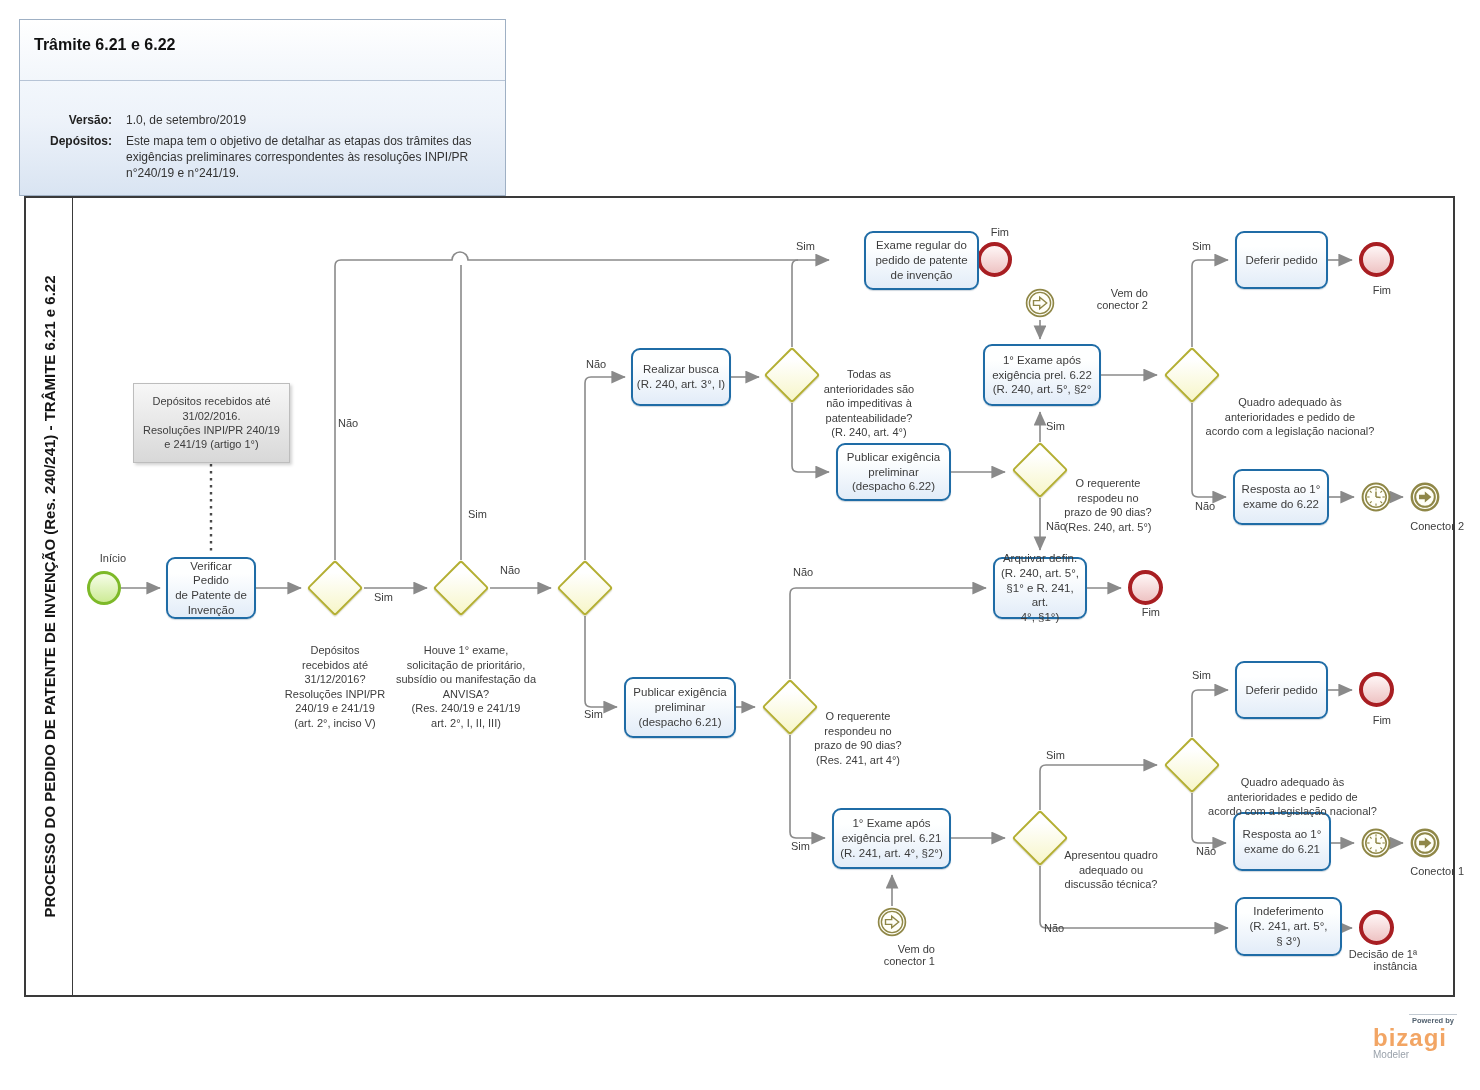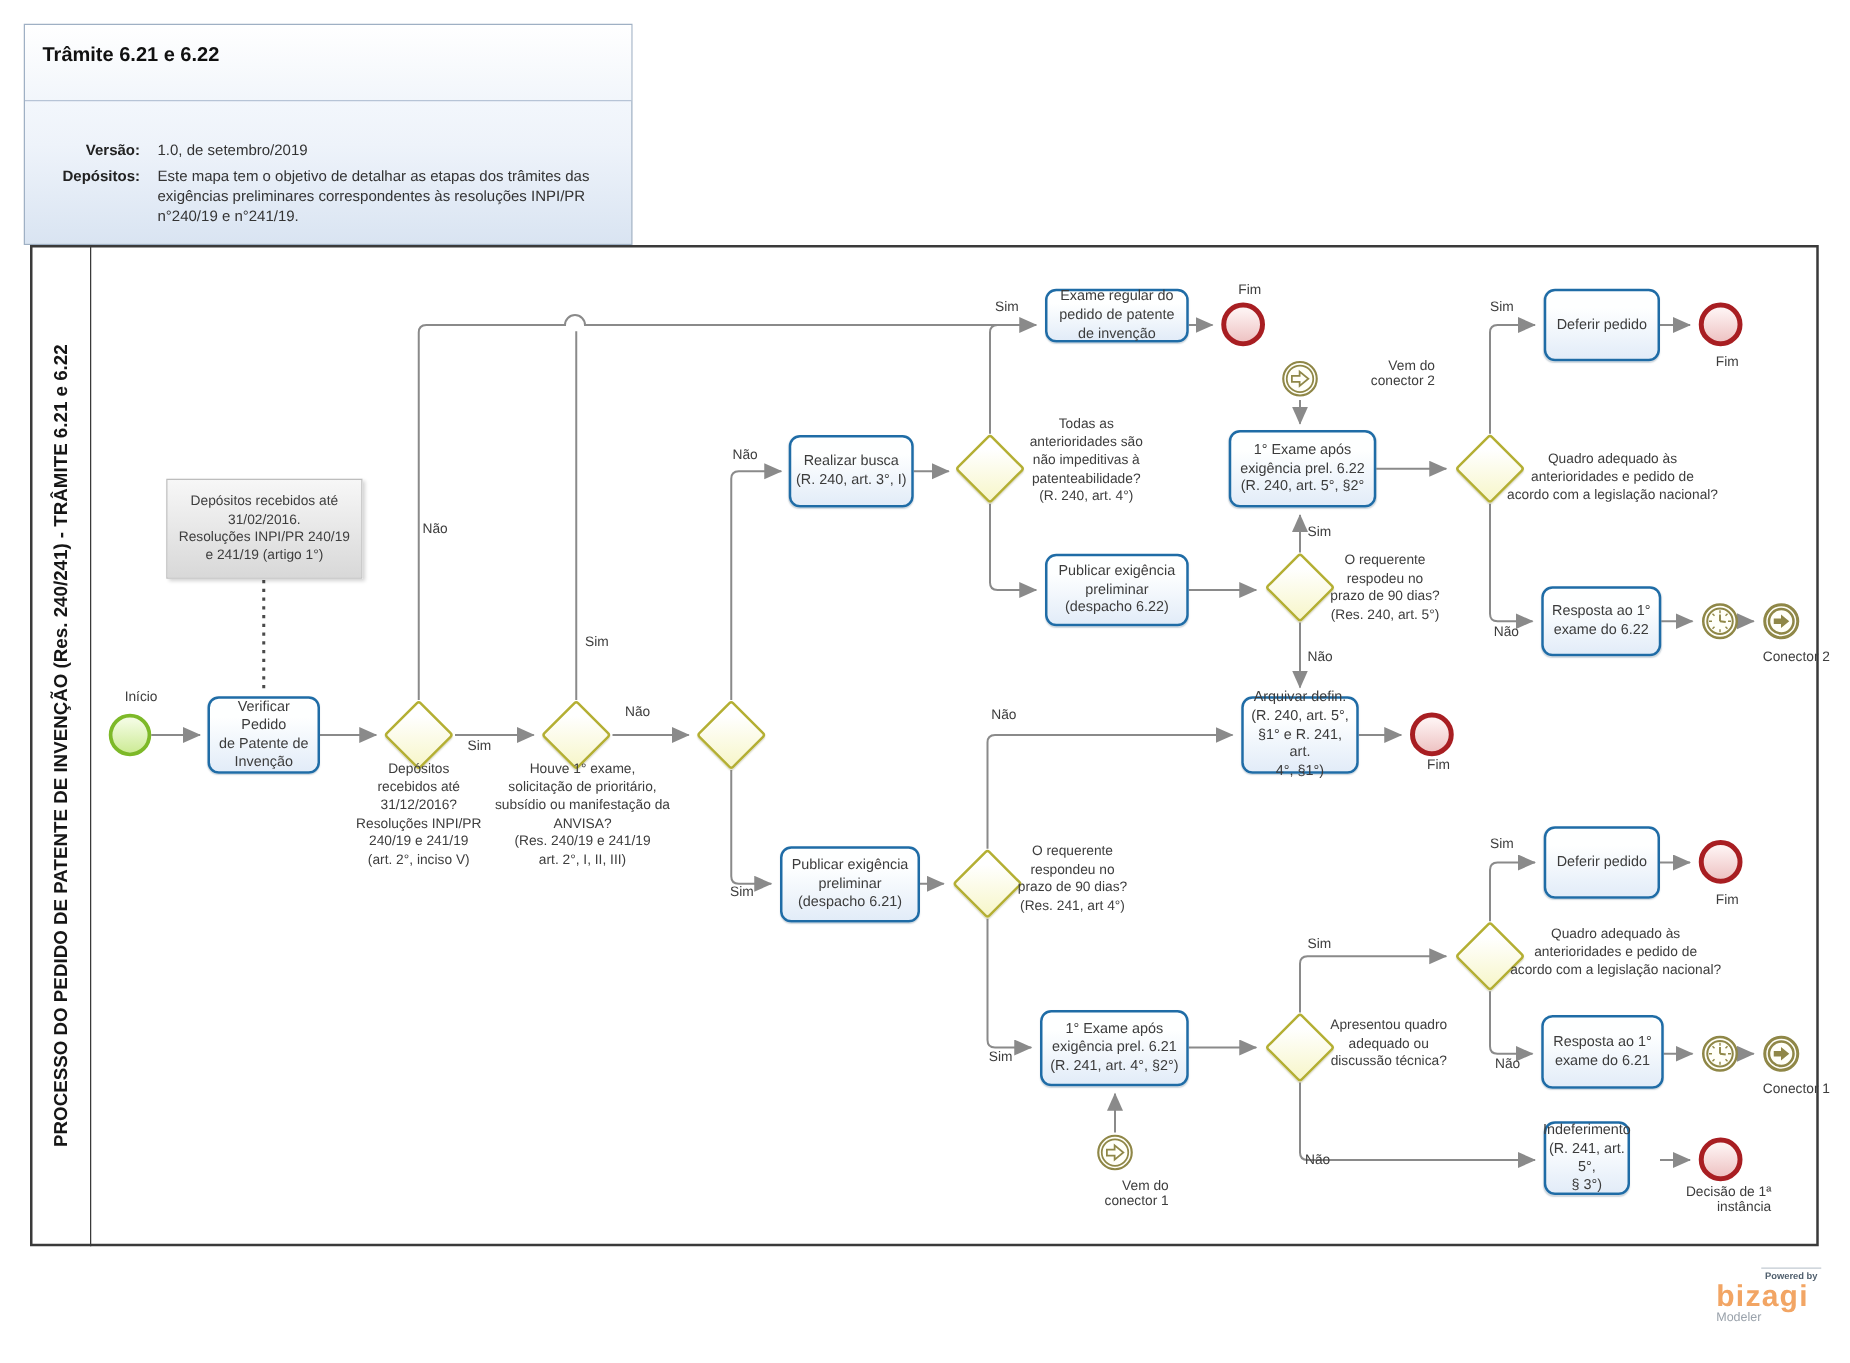--- a/index.html
+++ b/index.html
@@ -23,21 +23,21 @@
   .pool-label span{transform:rotate(-90deg);white-space:nowrap;font-weight:bold;font-size:15px;color:#161616;}
   
   .task{position:absolute;box-sizing:border-box;border:2.2px solid #1f6ca6;border-radius:9px;
         background:linear-gradient(180deg,#feffff 25%,#e2ecf8 100%);
         display:flex;align-items:center;justify-content:center;text-align:center;
         font-size:11.5px;line-height:1.28;color:#3c3c3c;padding:2px 3px;white-space:pre-line;
         box-shadow:0 1px 1px rgba(60,90,120,.25);}
   .gw{position:absolute;width:40px;height:40px;transform:rotate(45deg);box-sizing:border-box;
       border:2px solid #b4af33;border-radius:3px;
       background:linear-gradient(135deg,#ffffff 20%,#f7f6c9 100%);box-shadow:1px 1px 1px rgba(120,120,60,.25);}
-  .gwtext{position:absolute;font-size:11px;line-height:1.32;text-align:center;white-space:pre-line;color:#3d3d3d;}
+  .gwtext{position:absolute;font-size:11px;line-height:1.32;text-align:center;white-space:pre-line;color:#3d3d3d;margin-top:35px;}
   .ev-start{position:absolute;width:34px;height:34px;border-radius:50%;box-sizing:border-box;
       border:3px solid #7db928;background:linear-gradient(180deg,#f2fbe0 10%,#cdeb96 100%);}
   .ev-end{position:absolute;width:35px;height:35px;border-radius:50%;box-sizing:border-box;
       border:4px solid #a81e22;background:linear-gradient(180deg,#fdf1f1 10%,#eec3c3 100%);}
   .ev-mid{position:absolute;width:30px;height:30px;}
   .elabel{position:absolute;font-size:11px;color:#3d3d3d;}
   .evlabel{position:absolute;font-size:11px;color:#3d3d3d;text-align:right;white-space:pre-line;}
   .note{position:absolute;left:133px;top:383px;width:157px;height:80px;box-sizing:border-box;
       border:1px solid #bdbdbd;background:linear-gradient(180deg,#f7f7f7,#d8d8d8);
       box-shadow:2px 2px 3px rgba(0,0,0,.18);display:flex;align-items:center;justify-content:center;
@@ -205,21 +205,21 @@
       <path d="M9 12.8 h5.8 v-3.2 l6.6 5.4 -6.6 5.4 v-3.2 h-5.8 z" fill="#8f8747"></path>
     </svg>
   </div>
   <div class="evlabel" style="left:1386px;top:865px;width:78px;">Conector 1</div>
 
   <div class="task" style="left:166px;top:557px;width:90px;height:62px;">Verificar Pedido
 de Patente de
 Invenção</div>
   <div class="task" style="left:631px;top:348px;width:100px;height:58px;">Realizar busca
 (R. 240, art. 3°, I)</div>
-  <div class="task" style="left:836px;top:231px;width:115px;height:43px;">Exame regular do
+  <div class="task" style="left:864px;top:231px;width:115px;height:59px;">Exame regular do
 pedido de patente
 de invenção</div>
   <div class="task" style="left:836px;top:443px;width:115px;height:58px;">Publicar exigência
 preliminar
 (despacho 6.22)</div>
   <div class="task" style="left:624px;top:677px;width:112px;height:61px;">Publicar exigência
 preliminar
 (despacho 6.21)</div>
   <div class="task" style="left:983px;top:344px;width:118px;height:62px;">1° Exame após
 exigência prel. 6.22
@@ -230,21 +230,21 @@
   <div class="task" style="left:993px;top:557px;width:94px;height:62px;">Arquivar defin.
 (R. 240, art. 5°,
 §1° e R. 241, art.
 4°, §1°)</div>
   <div class="task" style="left:1235px;top:231px;width:93px;height:58px;">Deferir pedido</div>
   <div class="task" style="left:1233px;top:469px;width:96px;height:56px;">Resposta ao 1°
 exame do 6.22</div>
   <div class="task" style="left:1235px;top:661px;width:93px;height:58px;">Deferir pedido</div>
   <div class="task" style="left:1233px;top:812px;width:98px;height:59px;">Resposta ao 1°
 exame do 6.21</div>
-  <div class="task" style="left:1235px;top:897px;width:69px;height:59px;">Indeferimento
+  <div class="task" style="left:1235px;top:897px;width:107px;height:59px;">Indeferimento
 (R. 241, art. 5°,
 § 3°)</div>
 
   <div class="gw" style="left:315px;top:568px;"></div>
   <div class="gw" style="left:441px;top:568px;"></div>
   <div class="gw" style="left:565px;top:568px;"></div>
   <div class="gw" style="left:772px;top:355px;"></div>
   <div class="gw" style="left:1020px;top:450px;"></div>
   <div class="gw" style="left:1172px;top:355px;"></div>
   <div class="gw" style="left:770px;top:687px;"></div>

